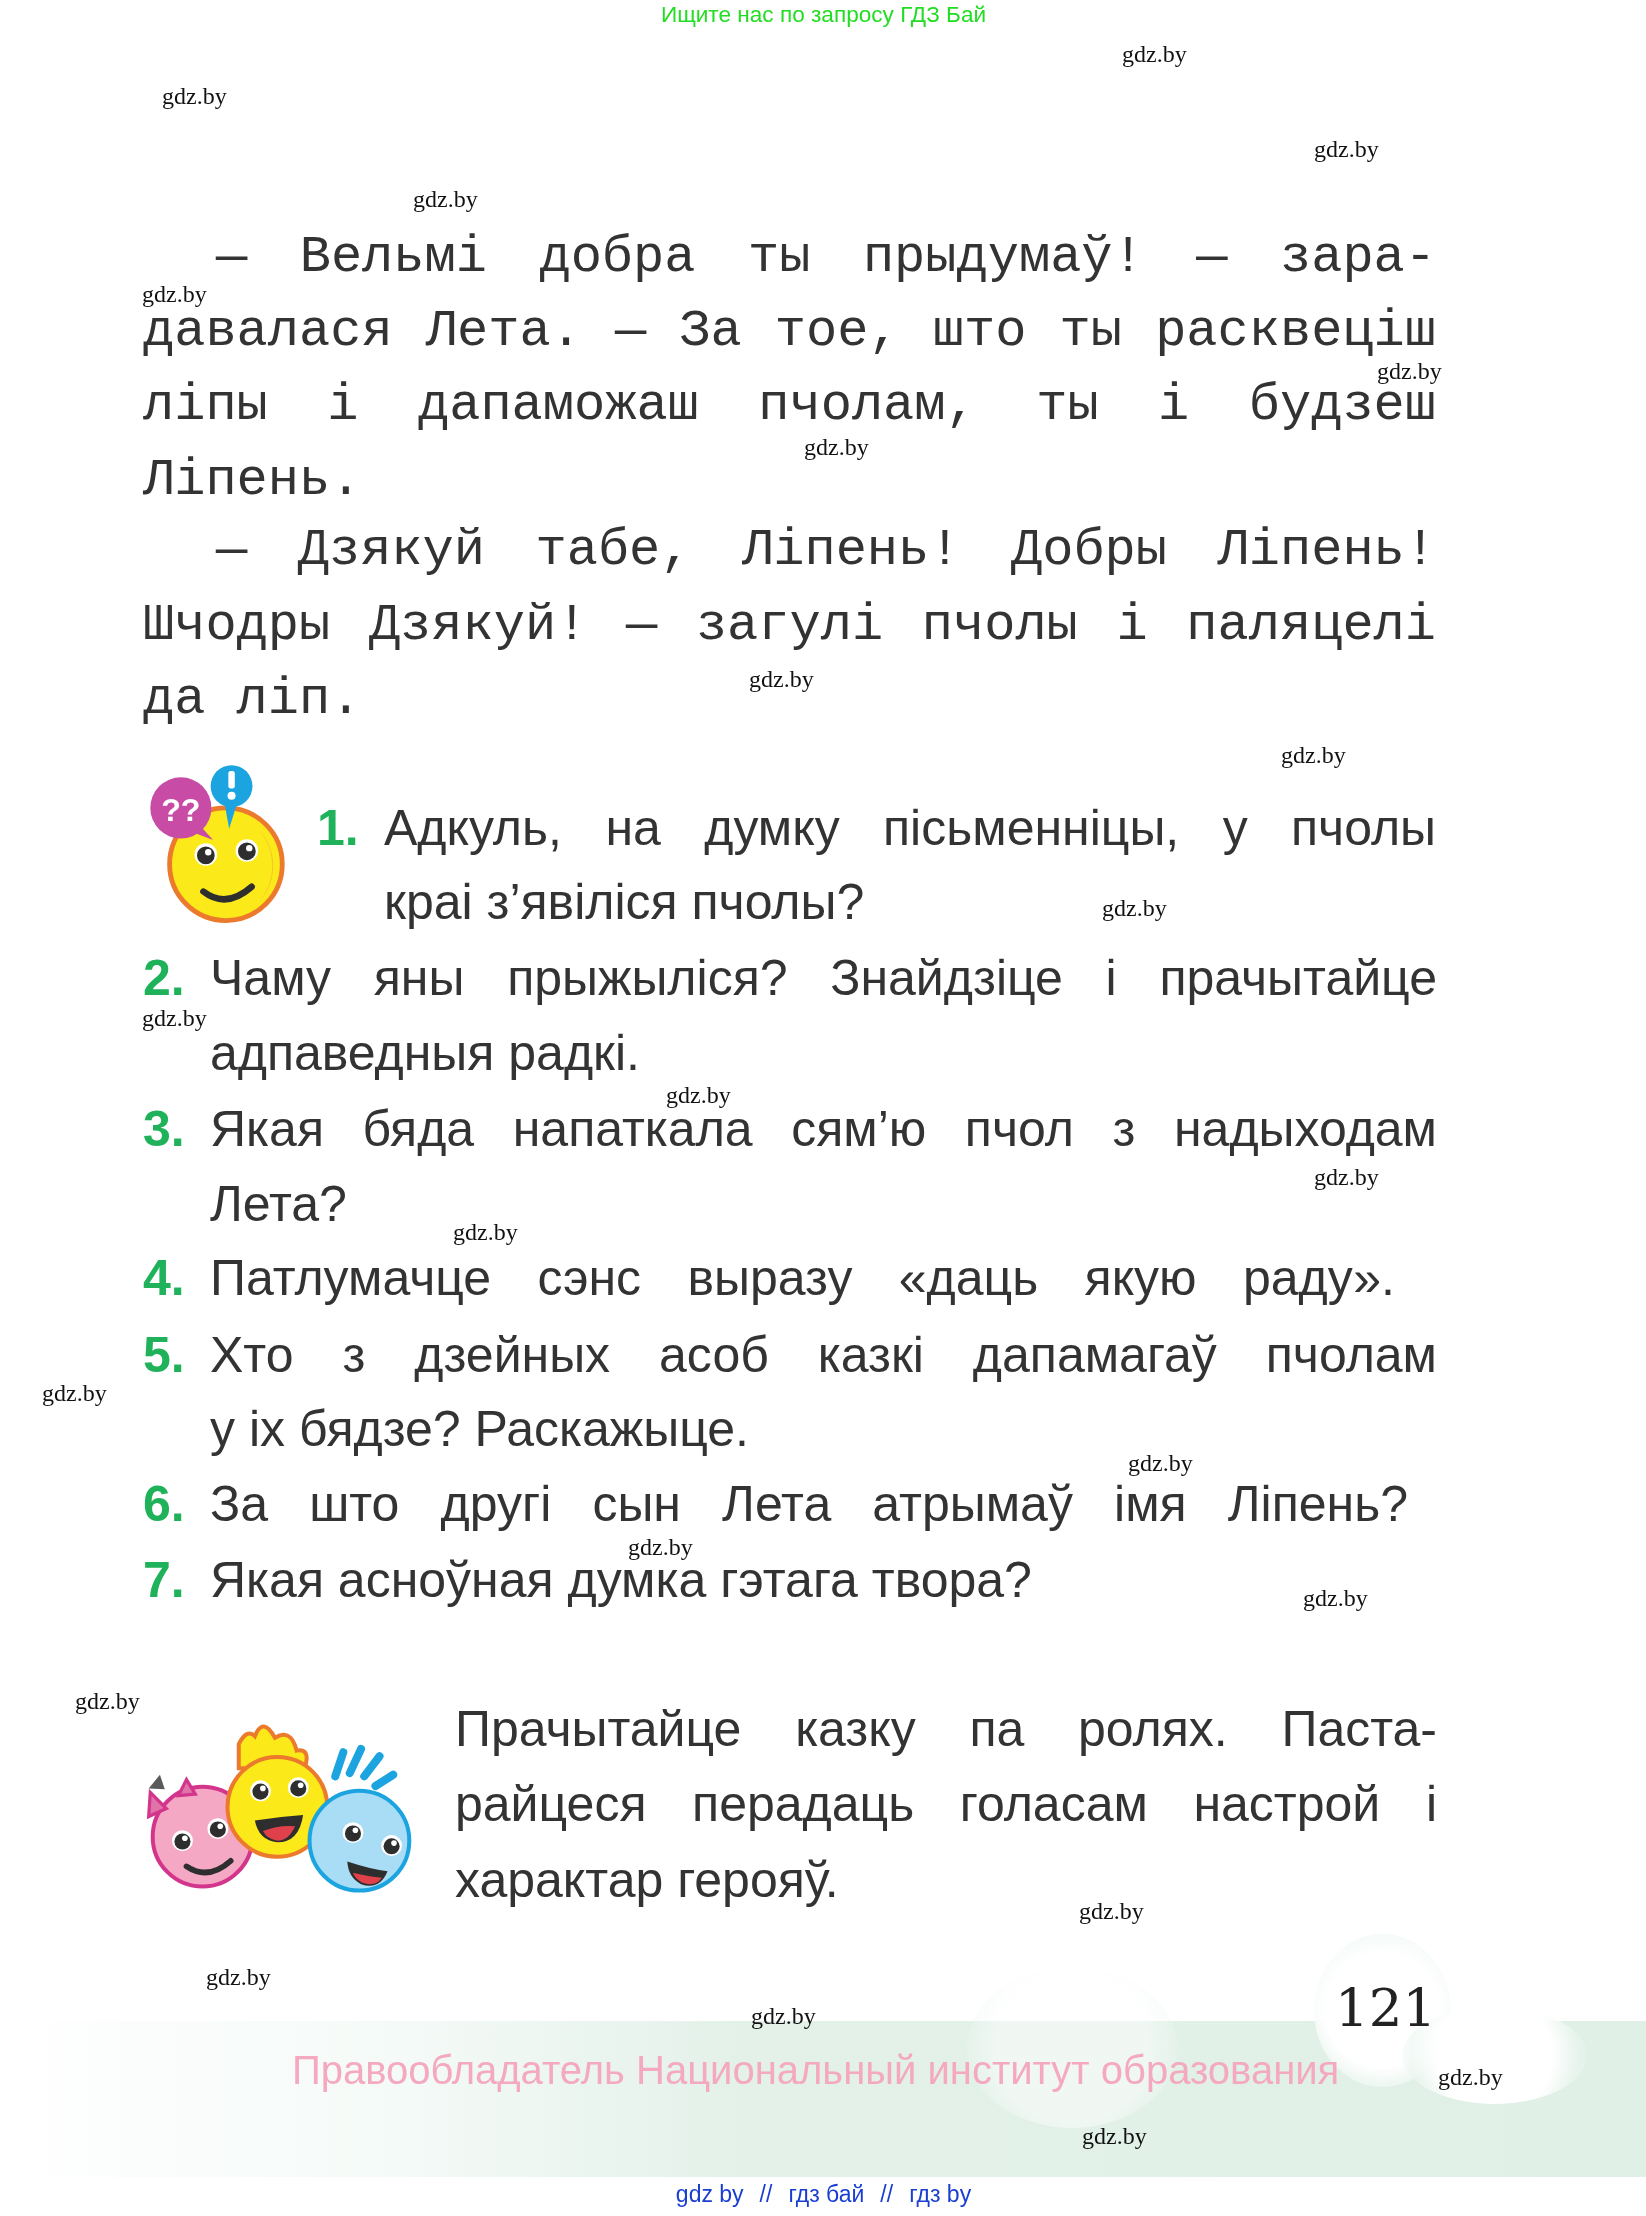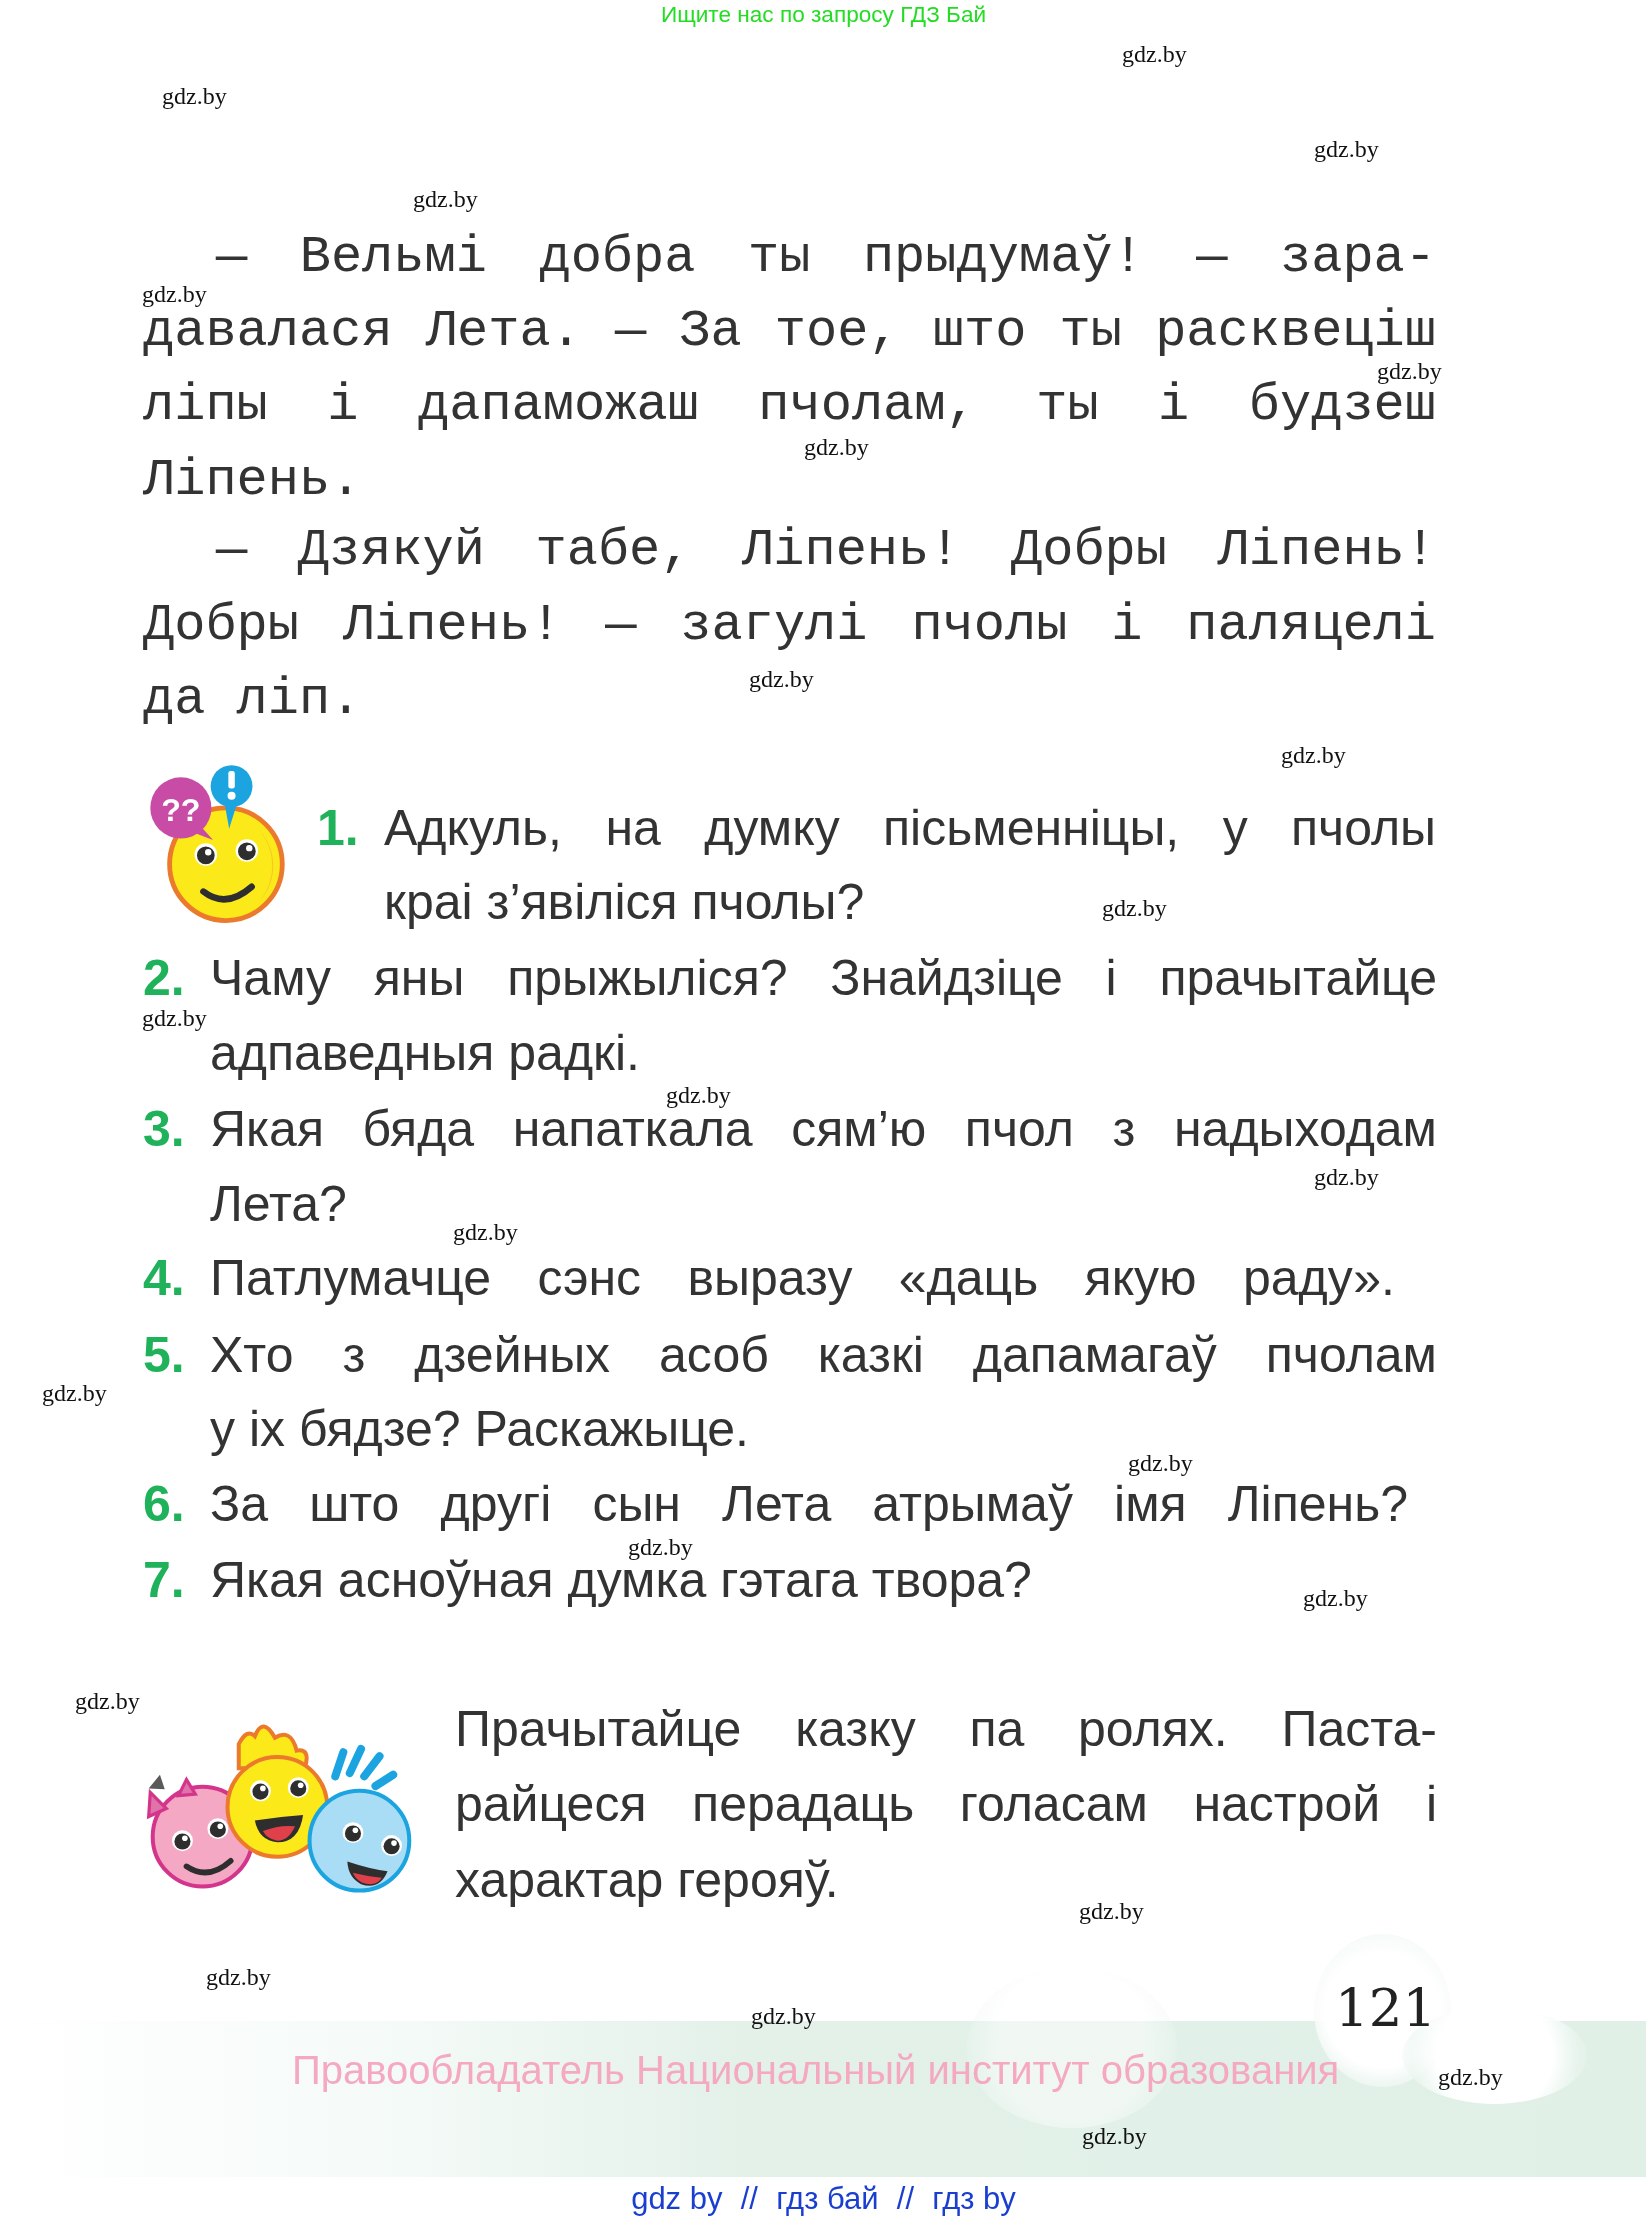--- a/index.html
+++ b/index.html
@@ -50,37 +50,37 @@
   .page-num {
     position: absolute; left: 1335px; top: 1981px; font-family: "DejaVu Serif", serif;
     font-size: 53px; color: #222; line-height: 1;
   }
   .copyright {
     position: absolute; left: 292px; top: 2050px; font-size: 40px; color: #f4a9c0;
     font-family: "Liberation Sans", sans-serif; white-space: nowrap; line-height: 1;
   }
   .footer-links {
     position: absolute; left: 0; width: 1647px; top: 2181px; text-align: center;
-    color: #1a3fd0; font-size: 31px; font-family: "Liberation Sans", sans-serif;
+    color: #1a3fd0; font-size: 23px; font-family: "Liberation Sans", sans-serif;
   }
   .footer-links span { margin: 0 4.8px; }
   svg { display: block; }
 </style>
 </head>
 <body>
 
 <div class="top-banner">Ищите нас по запросу ГДЗ Бай</div>
 
 <div>
   <div class="serif-line indent" style="top:232px">— Вельмі добра ты прыдумаў! — зара-</div>
   <div class="serif-line" style="top:306px">давалася Лета. — За тое, што ты расквеціш</div>
   <div class="serif-line" style="top:380px">ліпы і дапаможаш пчолам, ты і будзеш</div>
   <div class="serif-line last" style="top:455px">Ліпень.</div>
   <div class="serif-line indent" style="top:525px">— Дзякуй табе, Ліпень! Добры Ліпень!</div>
-  <div class="serif-line" style="top:600px">Добры Ліпень! — загулі пчолы і паляцелі</div>
+  <div class="serif-line" style="top:600px">Шчодры Дзякуй! — загулі пчолы і паляцелі</div>
   <div class="serif-line last" style="top:674px">да ліп.</div>
 </div>
 
 <div class="abs" style="left:139px;top:758px;width:161px;height:169px">
   <svg width="161" height="169" viewBox="0 0 200 210">
     <circle cx="108" cy="132" r="70" fill="#fbe91a" stroke="#ec7a2c" stroke-width="6"></circle>
     <path d="M150 90 A70 70 0 0 1 150 178 A66 66 0 0 0 150 90 Z" fill="#f5c72a"></path>
     <circle cx="83" cy="120" r="14" fill="#ffffff"></circle>
     <circle cx="83" cy="121" r="11" fill="#2e2e2e"></circle>
     <circle cx="86" cy="117" r="4" fill="#ffffff"></circle>

